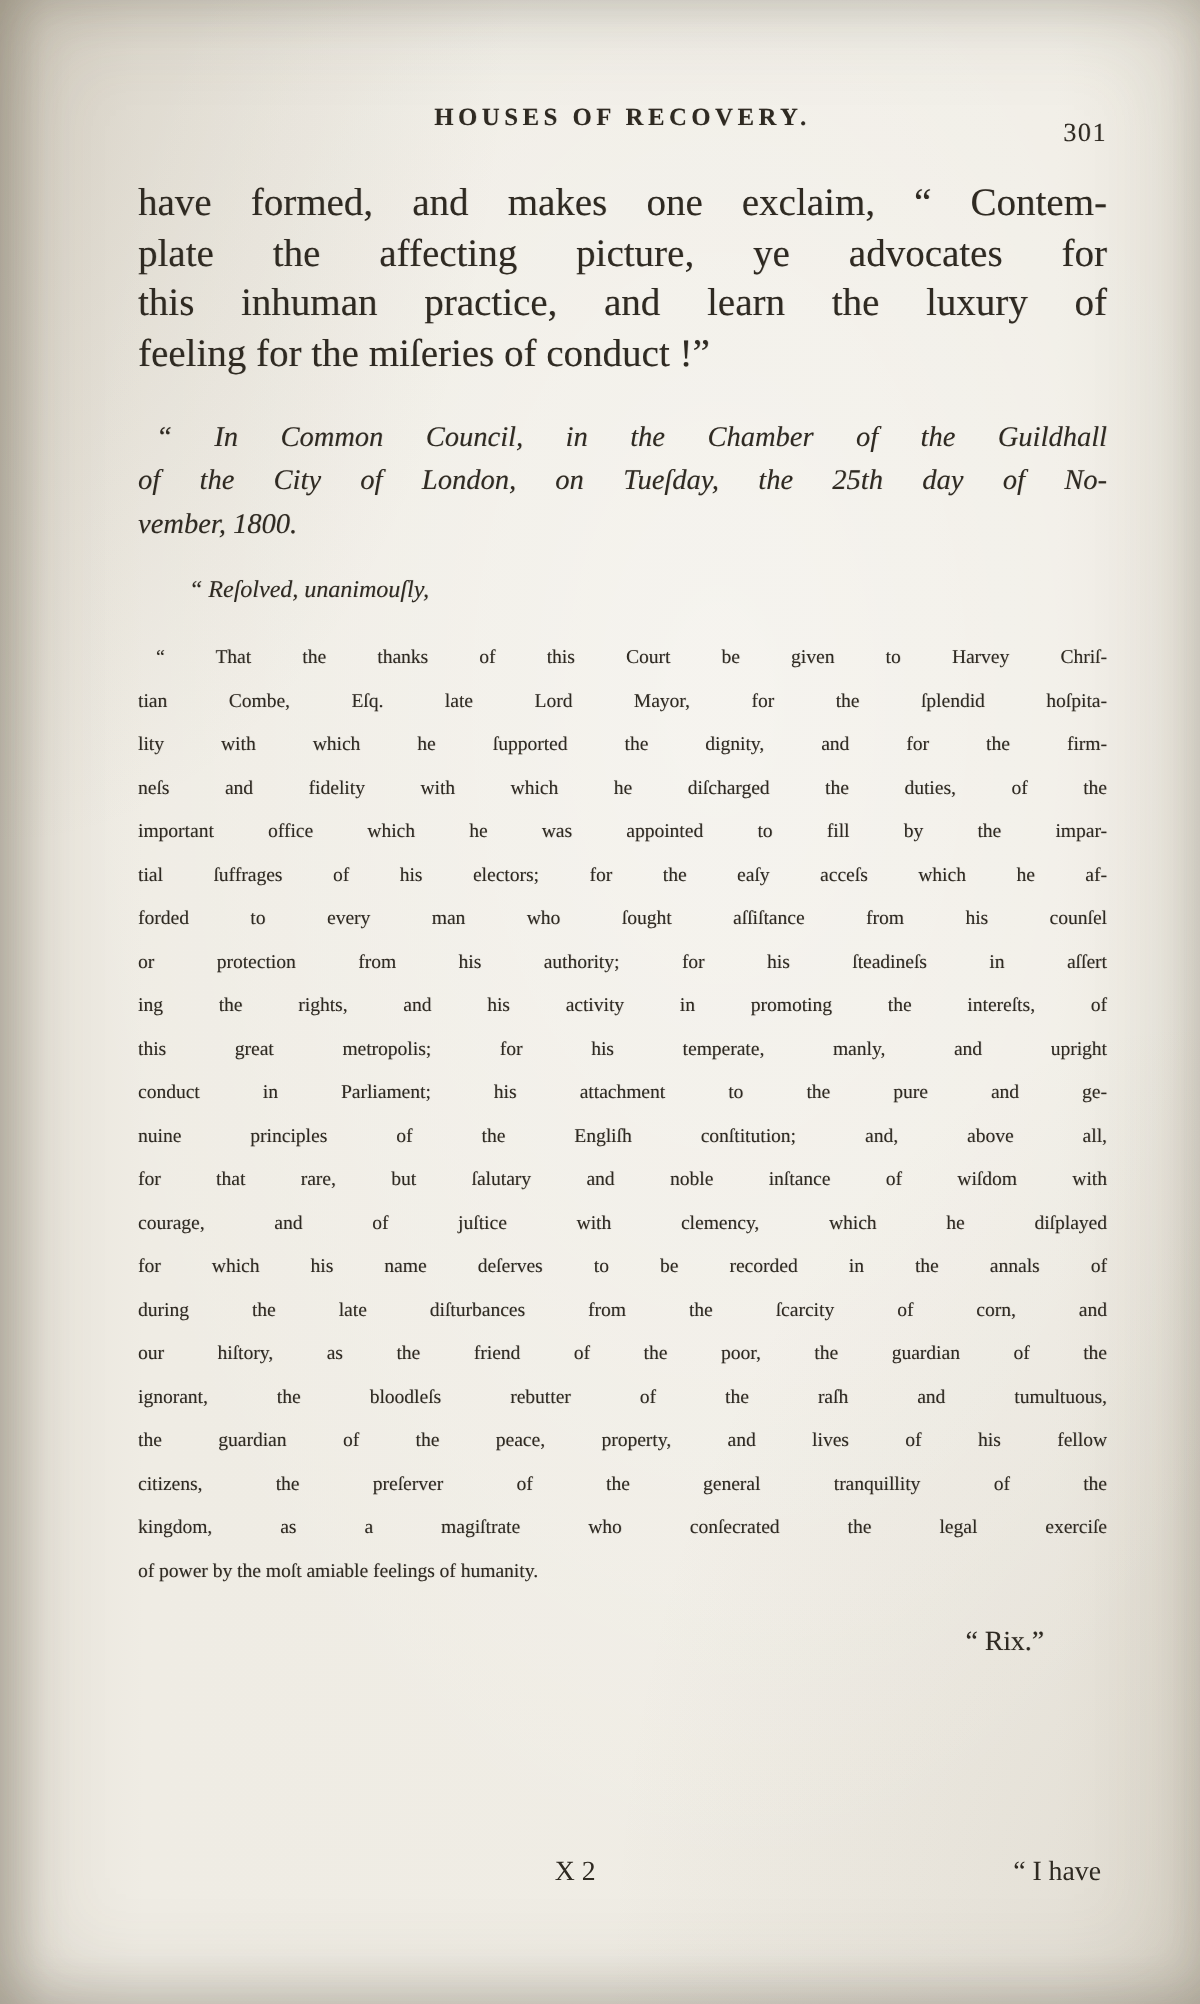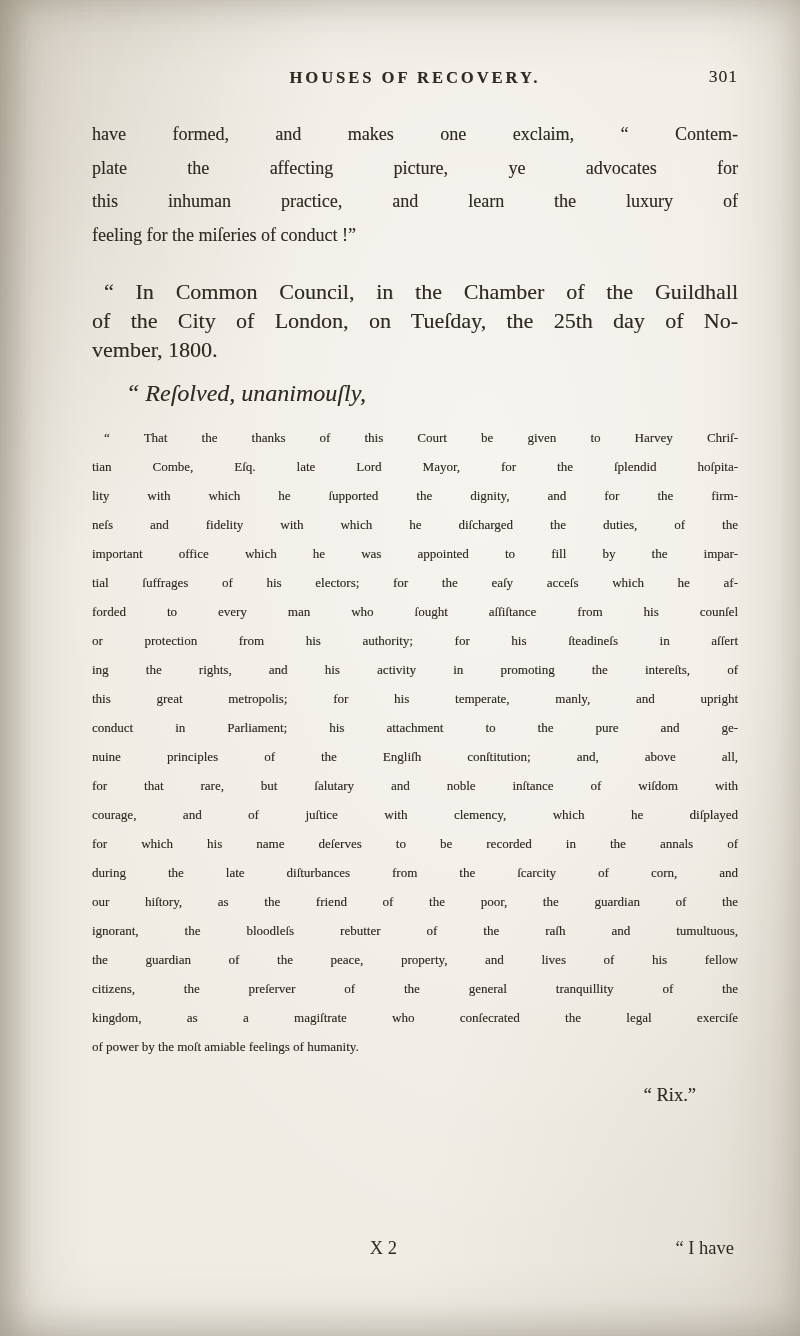--- a/index.html
+++ b/index.html
@@ -42,36 +42,37 @@
     transform: translateX(-50%);
     top: 2px;
     font-size: 16.5px;
     letter-spacing: 3px;
     white-space: nowrap;
     font-weight: bold;
   }
   .page-number {
     position: absolute;
     right: 0;
-    top: 0;
+    top: 12px;
     font-size: 17.5px;
     letter-spacing: 1px;
   }
   .intro {
-    font-size: 18px;
+    font-size: 26px;
     line-height: 33.5px;
     margin: 0 0 25px 0;
   }
   .res-head {
-    font-size: 22px;
+    font-size: 19px;
     line-height: 29px;
     margin: 16px 0 15px 0;
+    font-style: italic;
   }
   .res-resolved {
-    font-size: 24px;
+    font-size: 16px;
     line-height: 29px;
     font-style: italic;
     padding-left: 34px;
     margin: 0 0 15px 0;
   }
   .res-body {
     font-size: 13px;
     line-height: 29px;
     margin: 0;
   }

